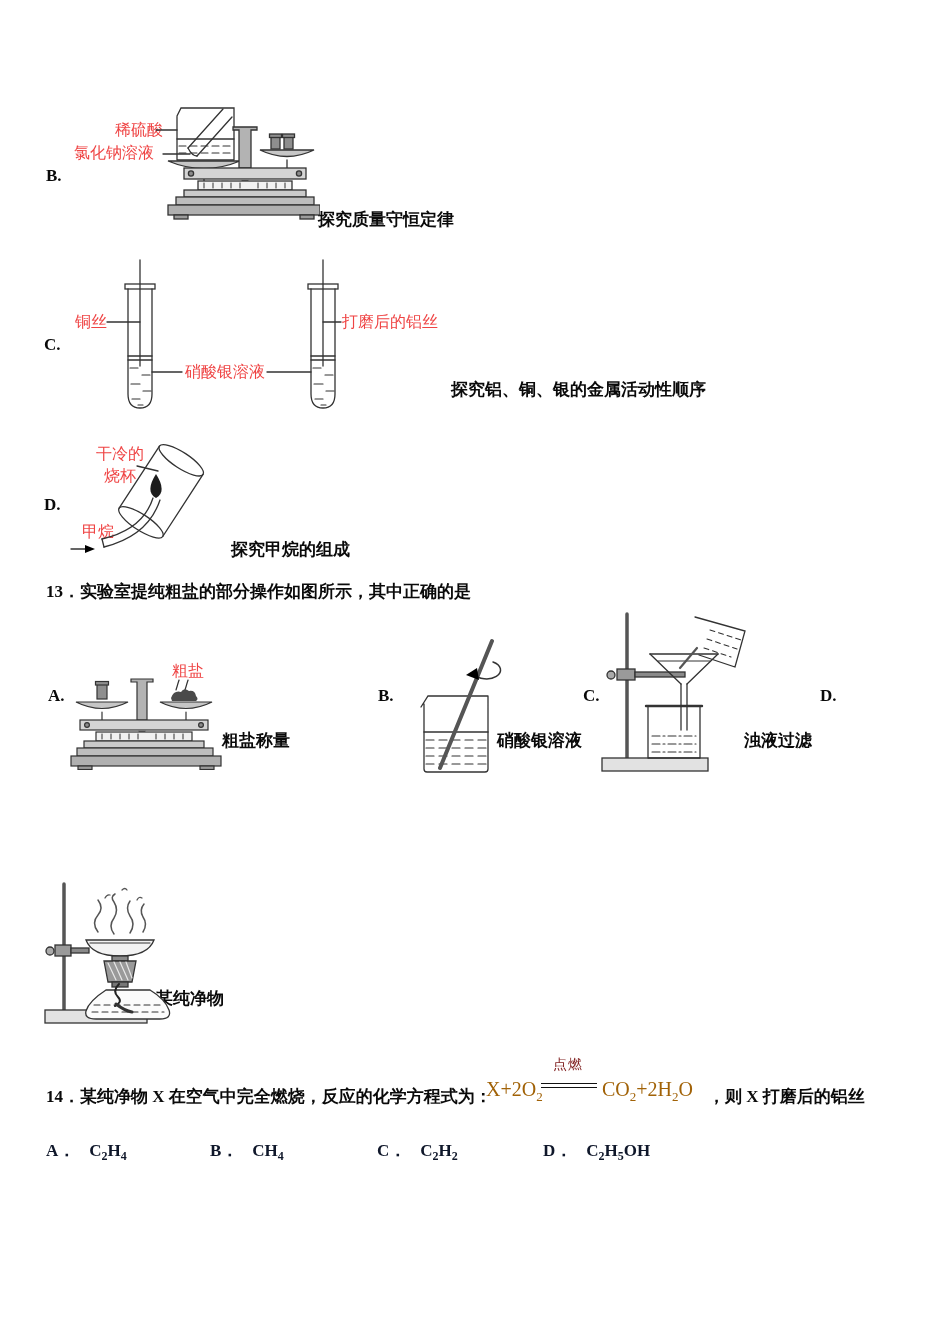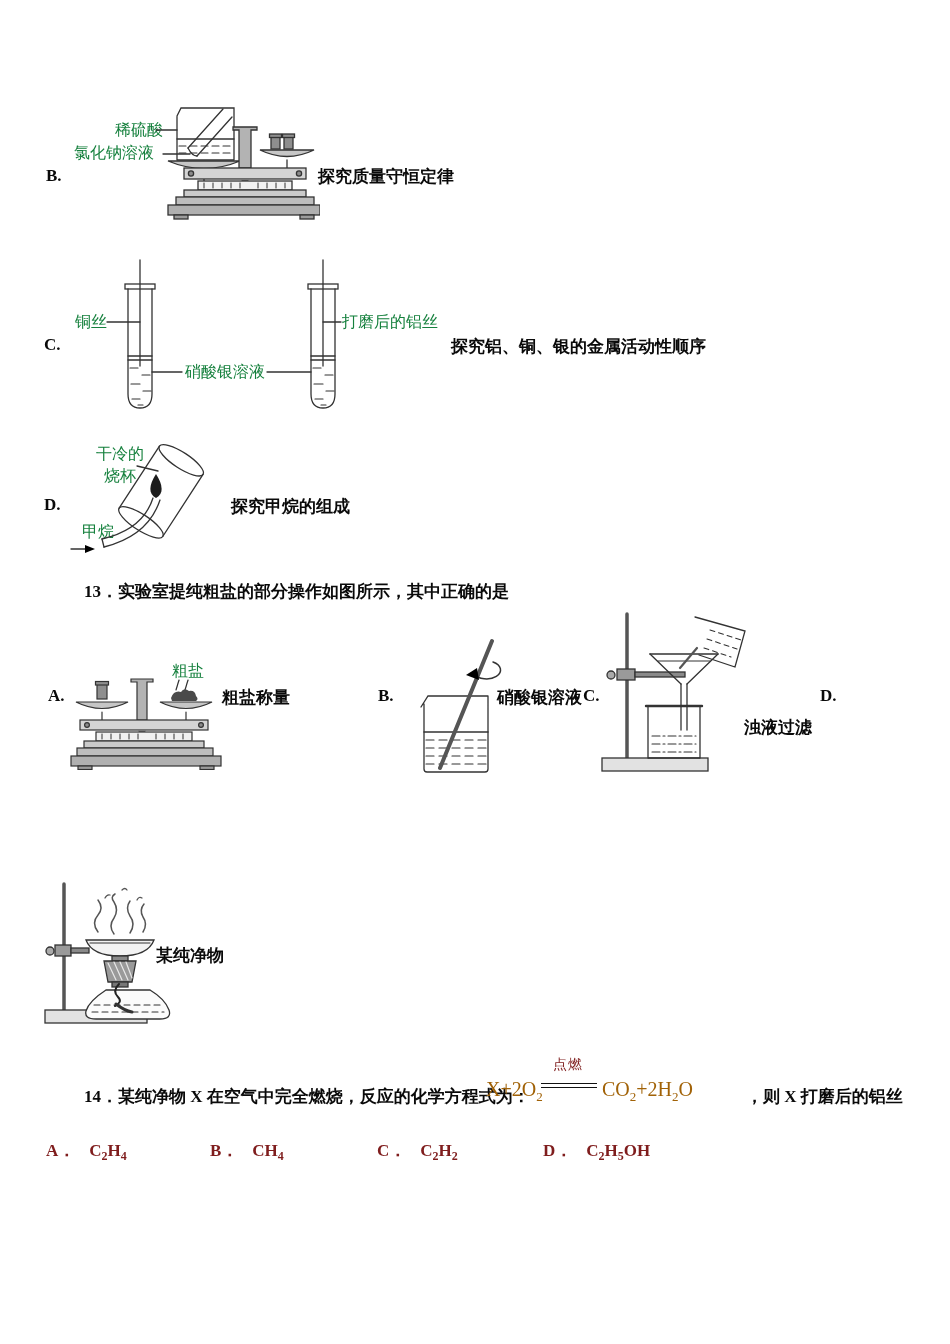--- a/index.html
+++ b/index.html
@@ -1,27 +1,27 @@
 <!DOCTYPE html>
 <html><head>
 <meta charset="utf-8">
 <style>
   html,body{margin:0;padding:0;background:#fff;}
   #page{position:relative;width:950px;height:1344px;background:#ffffff;overflow:hidden;
         font-family:"Liberation Serif","DejaVu Sans",serif;color:#000;}
   .abs{position:absolute;white-space:nowrap;}
   .letter{font-weight:bold;font-size:17px;color:#0a0a0a;}
-  .cap{font-weight:bold;font-size:17px;color:#0a0a0a;}
-  .lbl{font-size:16px;color:#15803d;}
-  .stem{font-weight:bold;font-size:17px;color:#0a0a0a;margin-left:38px;}
+  .cap{font-weight:bold;font-size:17px;color:#0a0a0a;margin-top:43px;}
+  .lbl{font-size:16px;color:#ef4444;}
+  .stem{font-weight:bold;font-size:17px;color:#0a0a0a;}
   .eq{font-size:20px;color:#a16207;}
   .eq sub{font-size:13px;}
   .cond{font-size:14px;color:#7f1d1d;letter-spacing:1px;}
   .dbl{position:absolute;width:56px;height:5px;border-top:1.7px solid #111;border-bottom:1.7px solid #111;box-sizing:border-box;}
-  .opt{font-weight:bold;font-size:17px;color:#7f1d1d;}
+  .opt{font-weight:bold;font-size:17px;color:#0f172a;}
   .opt .lt{margin-right:14px;}
   .opt sub{font-size:12px;}
   svg{position:absolute;}
 </style>
 </head>
 <body>
 
 <div id="page">
 
   <span class="abs letter" style="left:46px;top:166px">B.</span>
@@ -170,21 +170,21 @@
       <path d="M21,69 L28,58 L88,58 M88,58 L88,131 Q88,134 85,134 L27,134 Q24,134 24,131 L24,66"></path>
       <line x1="24" y1="94" x2="88" y2="94" stroke-width="1.5"></line>
       <path d="M26,102 h60 M26,110 h60 M26,118 h60 M26,126 h60" stroke-dasharray="8 5" stroke-width="1.2"></path>
       <line x1="92" y1="3" x2="40" y2="130" stroke-width="4" stroke="#555"></line>
       <path d="M93,24 A14,9 0 1 1 74,36" stroke-width="1.5"></path>
       <polygon points="77,30 66,37 79,42" fill="#000" stroke="none"></polygon>
     </g>
   </svg>
 
   <span class="abs letter" style="left:583px;top:686px">C.</span>
-  <span class="abs cap" style="left:744px;top:716px">浊液过滤</span>
+  <span class="abs cap" style="left:744px;top:686px">浊液过滤</span>
   <span class="abs letter" style="left:820px;top:686px">D.</span>
 
   <svg style="left:598px;top:606px" width="175" height="170" viewBox="0 0 175 170">
     <g stroke="#333" stroke-width="1.3" fill="none" stroke-linecap="round">
       <line x1="29" y1="8" x2="29" y2="152" stroke-width="3.5" stroke="#555"></line>
       <rect x="4" y="152" width="106" height="13" fill="#e2e2e2"></rect>
       <g>
         <circle cx="13" cy="69" r="4" fill="#aaa"></circle>
         <rect x="19" y="63" width="18" height="11" fill="#9a9a9a"></rect>
         <rect x="37" y="66" width="50" height="5" fill="#8a8a8a"></rect>

